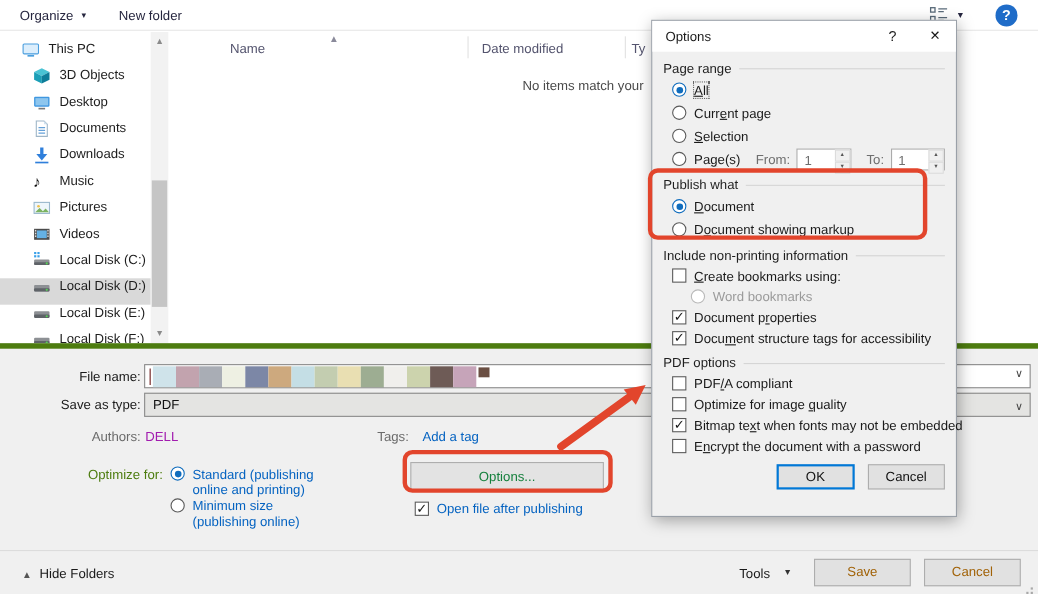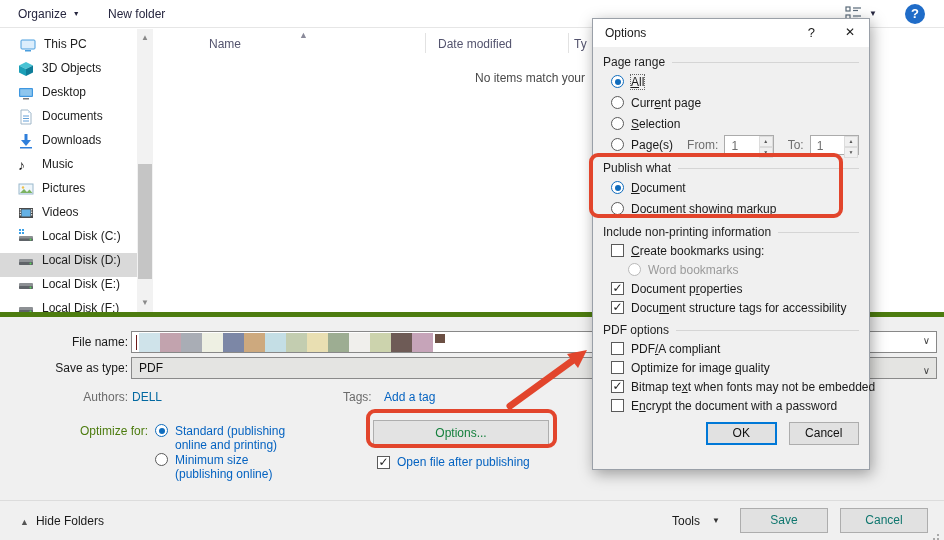--- a/index.html
+++ b/index.html
@@ -15,21 +15,21 @@
   .caret { display:inline-block; font-size:7px; color:#26263f; vertical-align:2px; margin-left:6px; }
   #view-icon { position:absolute; left:845px; top:6px; width:17px; height:15px; }
   #view-caret { position:absolute; left:869px; top:9px; font-size:8px; color:#26263f; }
   #help-btn { position:absolute; left:905px; top:4px; width:20px; height:20px; border-radius:50%; background:#1f6cc8; color:#fff; font-weight:bold; font-size:13px; text-align:center; line-height:20px; }
 
   
   #explorer { position:absolute; left:0; top:29px; width:944px; height:283px; background:#fff; overflow:hidden; }
   #sidebar { position:absolute; left:0; top:8px; width:137px; }
   .side-item { position:relative; height:24px; display:flex; align-items:flex-start; width:137px; }
   .side-item.sel { background:#d9d9d9; }
-  .ind0 { padding-left:20px; } .ind1 { padding-left:18px; }
+  .ind0 { padding-left:20px; } .ind1 { padding-left:30px; }
   .side-item .icon { width:16px; height:16px; margin-right:8px; flex:none; }
   .side-item .icon svg { width:16px; height:16px; display:block; }
   .note-glyph { font-size:14px; line-height:16px; color:#111; }
 
   #side-scroll { position:absolute; left:137px; top:0; width:16px; height:283px; background:#f2f2f2; }
   #scroll-up, #scroll-down { position:absolute; left:0; width:16px; height:14px; color:#8a8a8a; font-size:8px; text-align:center; line-height:14px; }
   #scroll-up { top:2px; } #scroll-down { bottom:2px; }
   #scroll-thumb { position:absolute; left:1px; top:135px; width:14px; height:115px; background:#c5c5c5; }
 
   #filelist { position:absolute; left:153px; top:0; width:791px; height:283px; }
@@ -47,21 +47,21 @@
   #filename-label { top:18px; }
   #filename-input { position:absolute; left:131px; top:14px; width:806px; height:22px; background:#fff; border:1px solid #888; }
   #filename-cursor { position:absolute; left:4px; top:3px; width:1px; height:15px; background:#6b1a1a; }
   #mosaic { position:absolute; left:7px; top:1px; height:19px; white-space:nowrap; }
   .mz { display:inline-block; width:21px; height:19px; }
   #mosaic-end { position:absolute; left:303px; top:2px; width:10px; height:9px; background:#6b4f43; }
   .combo-chev { position:absolute; right:6px; top:3px; font-size:10px; color:#444; }
   #savetype-label { top:44px; }
   #savetype-select { position:absolute; left:131px; top:40px; width:806px; height:22px; background:#e4e4e2; border:1px solid #8a8a8a; line-height:20px; padding-left:7px; color:#111; }
   #authors-label { top:73px; }
-  #authors-value { position:absolute; left:132px; top:73px; color:#0369a1;text-align:center; }
+  #authors-value { position:absolute; left:132px; top:73px; color:#a21caf;text-align:center; }
   #tags-label { position:absolute; left:343px; top:73px; color:#6b6b6b; }
   #tags-value { position:absolute; left:384px; top:73px; color:#0563c1; }
   #optimize-label { position:absolute; left:28px; top:107px; width:120px; text-align:right; color:#4d7c0f; }
   .radio { width:13px; height:13px; border:1px solid #5a5a5a; border-radius:50%; background:#fff; display:inline-block; position:relative; flex:none; }
   .radio.on { border-color:#0f6cbd; }
   .radio.on::after { content:""; position:absolute; left:2.5px; top:2.5px; width:6px; height:6px; border-radius:50%; background:#0f6cbd; }
   .radio.disabled { border-color:#b9b9b9; }
   .radio.disabled.on::after { background:#b9b9b9; }
   #opt-standard { position:absolute; left:155px; top:107px; display:flex; }
   #opt-minimum { position:absolute; left:155px; top:136px; display:flex; }
@@ -71,21 +71,21 @@
   #openafter .lbl { margin-left:7px; color:#0563c1; }
   .cb { width:13px; height:13px; border:1px solid #5a5a5a; background:#fff; display:inline-block; position:relative; flex:none; }
   .cb.on::after { content:"\2713"; position:absolute; left:0.5px; top:-2px; font-size:12px; font-weight:bold; color:#1a1a1a; }
 
   
   #footer { position:absolute; left:0; top:500px; width:944px; height:40px; background:#f0f0f0; border-top:1px solid #dcdcdc; }
   #hide-folders { position:absolute; left:20px; top:13px; color:#1a1a1a; }
   #hide-chev { font-size:9px; color:#555; margin-right:7px; }
   #tools { position:absolute; left:672px; top:13px; color:#1a1a1a; }
   #tools .caret { color:#333; margin-left:12px; font-size:8px; }
-  .btn { position:absolute; top:7px; width:88px; height:25px; background:#e1e1e1; border:1px solid #adadad; text-align:center; line-height:23px; color:#0f766e; }
+  .btn { position:absolute; top:7px; width:88px; height:25px; background:#e1e1e1; border:1px solid #adadad; text-align:center; line-height:23px; color:#a16207; }
   #save-btn { left:740px; } #cancel-btn { left:840px; }
   #grip { position:absolute; right:5px; bottom:4px; width:2px; height:2px; background:#a9a9a9;
           box-shadow:-4px 4px 0 #a9a9a9, 0 4px 0 #a9a9a9, -8px 8px 0 #a9a9a9, -4px 8px 0 #a9a9a9, 0 8px 0 #a9a9a9; }
 
   
   #dialog { position:absolute; left:592px; top:18px; width:278px; height:452px; background:#f0f0f0; border:1px solid #9aa0a8; box-shadow:2px 4px 14px rgba(0,0,0,0.35); z-index:30; }
   #dlg-title { height:28px; background:#fff; position:relative; }
   #dlg-title .t { position:absolute; left:12px; top:7px; color:#1a1a1a; }
   #dlg-help { position:absolute; right:54px; top:6px; font-size:13px; color:#1a1a1a; }
   #dlg-close { position:absolute; right:14px; top:6px; font-size:12px; color:#1a1a1a; }

